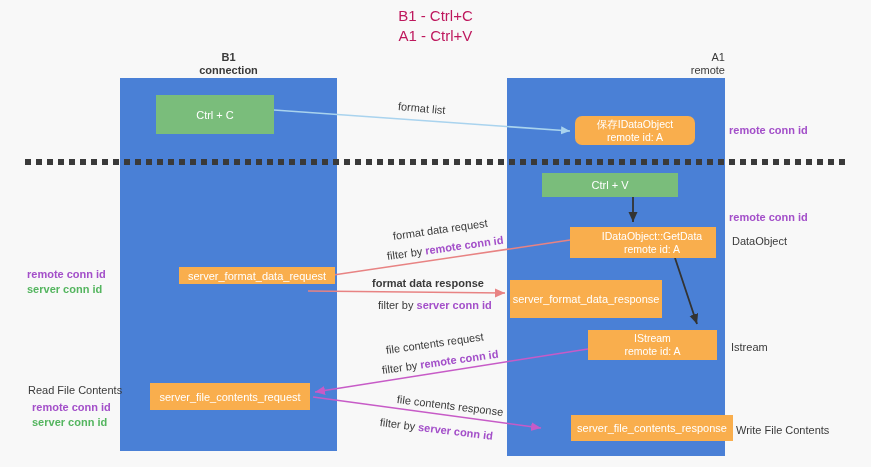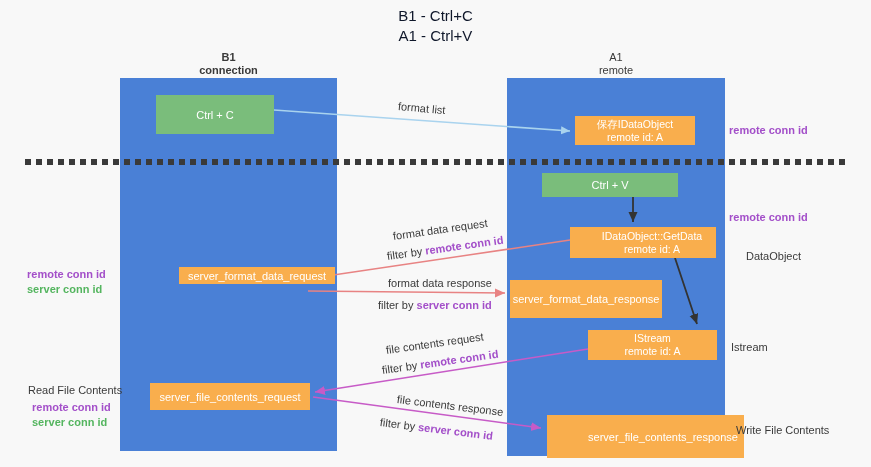--- a/index.html
+++ b/index.html
@@ -1,20 +1,20 @@
 <!DOCTYPE html>
 <html><head>
 <meta charset="utf-8">
 <style>
   html,body{margin:0;padding:0;}
   body{font-family:"Liberation Sans","DejaVu Sans",sans-serif;background:#fff;}
   #canvas{position:relative;width:871px;height:467px;background:#f8f8f8;overflow:hidden;}
 
   .title{position:absolute;left:0;right:0;top:6px;text-align:center;
-         font-size:15px;line-height:20px;color:#0f172a;}
+         font-size:15px;line-height:20px;color:#be185d;}
 
   .colhead{position:absolute;text-align:center;font-size:11px;line-height:13px;color:#3a3a3a;}
 
   .col{position:absolute;background:#4a80d6;z-index:1;}
 
   .arrows{position:absolute;left:0;top:0;z-index:2;}
 
   .dashline{position:absolute;left:25px;top:159px;width:820px;height:6px;z-index:3;
             background:repeating-linear-gradient(90deg,#3a3a3a 0 6px,rgba(0,0,0,0) 6px 11px);}
 
@@ -39,21 +39,21 @@
 
   <div class="title">
     <div>B1 - Ctrl+C</div>
     <div>A1 - Ctrl+V</div>
   </div>
 
   <div class="colhead" style="left:120px;top:51px;width:217px;font-weight:bold;">
     <div>B1</div>
     <div>connection</div>
   </div>
-  <div class="colhead" style="left:507px;top:51px;width:218px;">
+  <div class="colhead" style="left:507px;top:51px;width:218px;text-align:right;">
     <div>A1</div>
     <div>remote</div>
   </div>
 
   <div class="col" style="left:120px;top:78px;width:217px;height:373px;"></div>
   <div class="col" style="left:507px;top:78px;width:218px;height:378px;"></div>
 
   <svg class="arrows" width="871" height="467">
     <defs>
       <marker id="ah-blue" markerUnits="userSpaceOnUse" markerWidth="11" markerHeight="9" refX="9" refY="4" orient="auto">
@@ -77,21 +77,21 @@
     <line x1="588" y1="349" x2="315" y2="392" stroke="#c75bc7" stroke-width="1.5" marker-end="url(#ah-magenta)"></line>
     <line x1="313" y1="397" x2="541" y2="428" stroke="#c75bc7" stroke-width="1.5" marker-end="url(#ah-magenta)"></line>
   </svg>
 
   <div class="dashline"></div>
 
   <div class="nodebox green" style="left:156px;top:95px;width:118px;height:39px;">
     <span>Ctrl + C</span>
   </div>
 
-  <div class="nodebox orange two" style="left:575px;top:116px;width:120px;height:29px;">
+  <div class="nodebox orange two" style="left:575px;top:116px;width:120px;height:29px;border-radius:7px;">
     <span>保存IDataObject</span>
     <span>remote id: A</span>
   </div>
 
   <div class="nodebox green" style="left:542px;top:173px;width:136px;height:24px;">
     <span>Ctrl + V</span>
   </div>
 
   <div class="nodebox orange two" style="left:570px;top:227px;width:128px;height:31px;padding-left:18px;">
     <span>IDataObject::GetData</span>
@@ -108,53 +108,53 @@
 
   <div class="nodebox orange two" style="left:588px;top:330px;width:129px;height:30px;">
     <span>IStream</span>
     <span>remote id: A</span>
   </div>
 
   <div class="nodebox orange one" style="left:150px;top:383px;width:160px;height:27px;">
     <span>server_file_contents_request</span>
   </div>
 
-  <div class="nodebox orange one" style="left:547px;top:415px;width:162px;height:43px;padding-left:35px;">
+  <div class="nodebox orange one" style="left:571px;top:415px;width:162px;height:26px;">
     <span>server_file_contents_response</span>
   </div>
 
   <div class="lbl rotp5" style="left:398px;top:100px;">format list</div>
 
   <div class="lbl rotm8" style="left:393px;top:230px;">format data request</div>
   <div class="lbl rotm8" style="left:387px;top:250px;">
     <span>filter by</span>
     <span class="purple">remote conn id</span>
   </div>
 
-  <div class="lbl" style="left:388px;top:277px;">format data response</div>
+  <div class="lbl" style="left:372px;top:277px;font-weight:bold;">format data response</div>
   <div class="lbl" style="left:378px;top:299px;">
     <span>filter by</span>
     <span class="purple">server conn id</span>
   </div>
 
   <div class="lbl rotm8" style="left:386px;top:344px;">file contents request</div>
   <div class="lbl rotm8" style="left:382px;top:364px;">
     <span>filter by</span>
     <span class="purple">remote conn id</span>
   </div>
 
   <div class="lbl rotp7" style="left:397px;top:393px;">file contents response</div>
   <div class="lbl rotp7" style="left:380px;top:416px;">
     <span>filter by</span>
     <span class="purple">server conn id</span>
   </div>
 
   <div class="lbl purple" style="left:729px;top:124px;">remote conn id</div>
   <div class="lbl purple" style="left:729px;top:211px;">remote conn id</div>
-  <div class="lbl" style="left:732px;top:250px;margin-left:14px;">DataObject</div>
+  <div class="lbl" style="left:732px;top:235px;">DataObject</div>
   <div class="lbl" style="left:731px;top:341px;">Istream</div>
   <div class="lbl" style="left:736px;top:424px;">Write File Contents</div>
 
   <div class="lbl purple" style="left:27px;top:268px;">remote conn id</div>
   <div class="lbl greentx" style="left:27px;top:283px;">server conn id</div>
 
   <div class="lbl" style="left:28px;top:384px;">Read File Contents</div>
   <div class="lbl purple" style="left:32px;top:401px;">remote conn id</div>
   <div class="lbl greentx" style="left:32px;top:416px;">server conn id</div>
 

